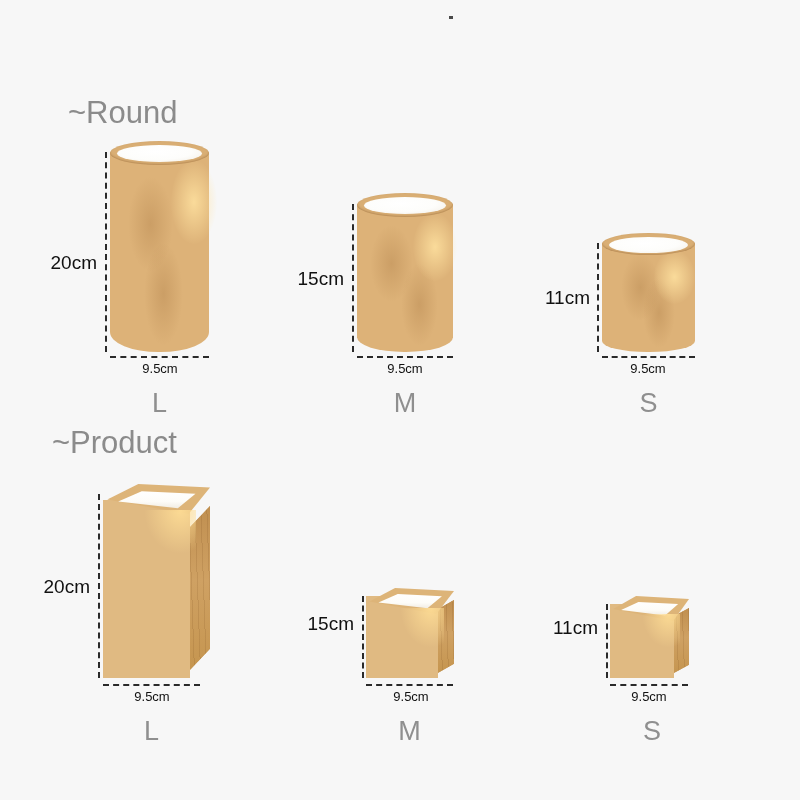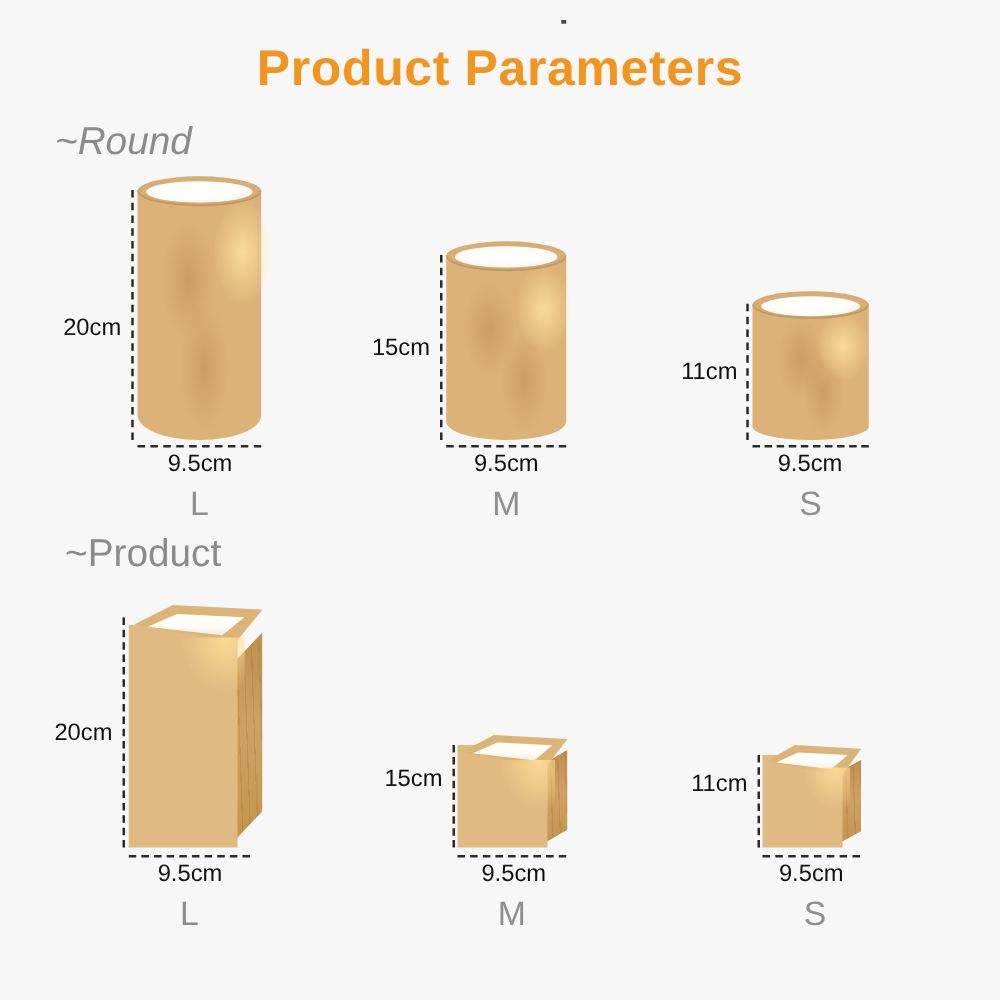--- a/index.html
+++ b/index.html
@@ -18,21 +18,21 @@
     text-align: center;
     font-size: 40px; font-weight: bold; letter-spacing: .5px;
     color: #f2951f;
   }
 
   .section-label {
     position: absolute;
     font-size: 31px; color: #8b8b8b; font-weight: 400; letter-spacing: 0px;
     white-space: nowrap;
   }
-  .sec-round  { left: 44px; top: 95px; font-style: italic; }
+  .sec-round  { left: 68px; top: 95px; }
   .sec-square { left: 52px; top: 425px; }
 
   .size-letter {
     position: absolute; text-align: center;
     font-size: 27px; color: #8f8f8f; font-weight: 400;
   }
 
   
   .vline {
     position: absolute; width: 0;
@@ -40,21 +40,21 @@
   }
   .hline {
     position: absolute; height: 0;
     border-top: 2px dashed #2a2a2a;
   }
   .dim-h {
     position: absolute; font-size: 19px; color: #111;
     text-align: right; white-space: nowrap;
   }
   .dim-w {
-    position: absolute; font-size: 19px; color: #111;
+    position: absolute; font-size: 13px; color: #111;
     text-align: center; white-space: nowrap;
   }
 
   
   .cyl { position: absolute; }
   .cyl .body {
     position: absolute; left: 0; top: 0; width: 100%; height: 100%;
     border-radius: 0 0 49% 49% / 0 0 10% 10%;
     overflow: hidden;
     background:
@@ -143,21 +143,20 @@
     pointer-events: none;
   }
 </style>
 </head>
 <body>
 
 <div id="page">
 
   <div class="speck"></div>
 
-  <div class="title">Product Parameters</div>
 
   <div class="section-label sec-round">~Round</div>
 
   <div class="cyl" style="left:110px; top:152px; width:99px; height:200px;">
     <div class="body">
       <div class="grainblob" style="left:18%; top:12%; width:46%; height:48%;"></div>
       <div class="grainblob" style="left:34%; top:45%; width:40%; height:52%;"></div>
     </div>
     <div class="glow" style="left:62%; top:4%; width:46%; height:42%;"></div>
     <div class="top" style="top:-11px; height:24px;"></div>

